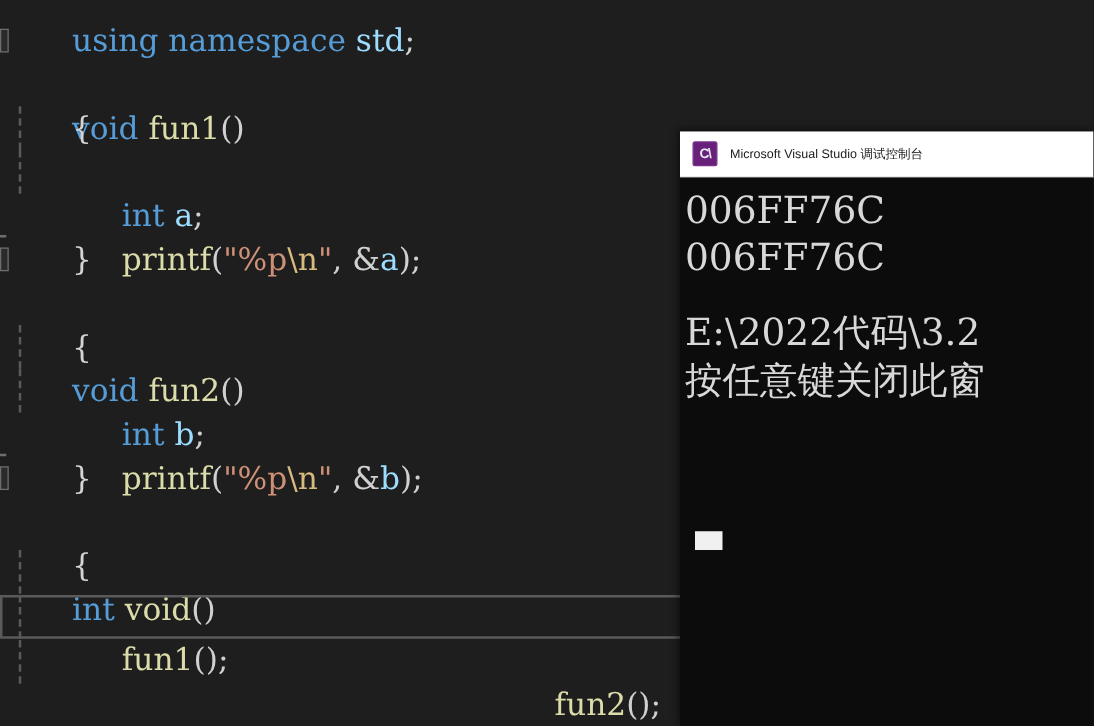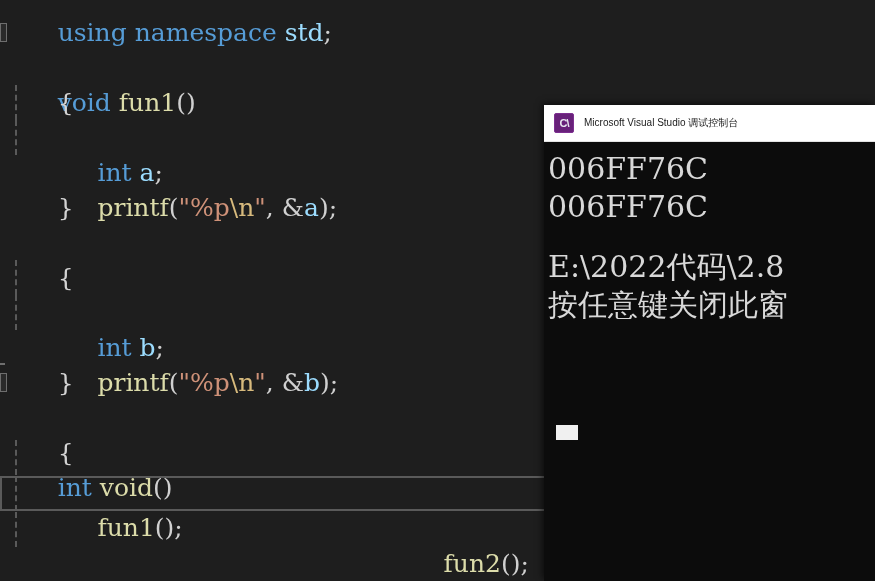--- a/index.html
+++ b/index.html
@@ -190,20 +190,25 @@
 
     <div class="code-line" style="position:absolute;left:0;top:120px;width:875px;">
       <span class="guide"></span>
       <span class="t-punct">     </span><span class="t-fn">printf</span><span class="t-punct">(</span><span class="t-str">"%p</span><span class="t-esc">\n</span><span class="t-str">"</span><span class="t-punct">, &amp;</span><span class="t-var">a</span><span class="t-punct">);</span>
     </div>
 
     <div class="code-line" style="position:absolute;left:0;top:155px;width:875px;">
       <span class="t-brace">}</span>
     </div>
 
+    <div class="code-line" style="position:absolute;left:0;top:190px;width:875px;">
+      <span class="fold-tail" style="top:-2px;"></span>
+      <span class="fold"></span>
+      <span class="t-kw">void</span><span class="t-punct"> </span><span class="t-fn">fun2</span><span class="t-punct">()</span>
+    </div>
 
     <div class="code-line" style="position:absolute;left:0;top:225px;width:875px;">
       <span class="t-brace">{</span>
     </div>
 
     <div class="code-line" style="position:absolute;left:0;top:260px;width:875px;">
       <span class="guide"></span>
       <span class="t-punct">     </span><span class="t-kw">int</span><span class="t-punct"> </span><span class="t-var">b</span><span class="t-punct">;</span>
     </div>
 
@@ -254,20 +259,20 @@
       <span id="console-icon">
         <span>C\</span>
       </span>
       <span id="console-title-text">Microsoft Visual Studio 调试控制台</span>
     </div>
 
     <div id="console-body">
       <div class="console-line">006FF76C</div>
       <div class="console-line">006FF76C</div>
       <div class="console-blank"></div>
-      <div class="console-line">E:\2022代码\2.8</div>
+      <div class="console-line">E:\2022代码\3.2</div>
       <div class="console-line">按任意键关闭此窗</div>
       <div class="console-cursor"></div>
     </div>
 
   </div>
 
 </div>
 
 </body></html>

